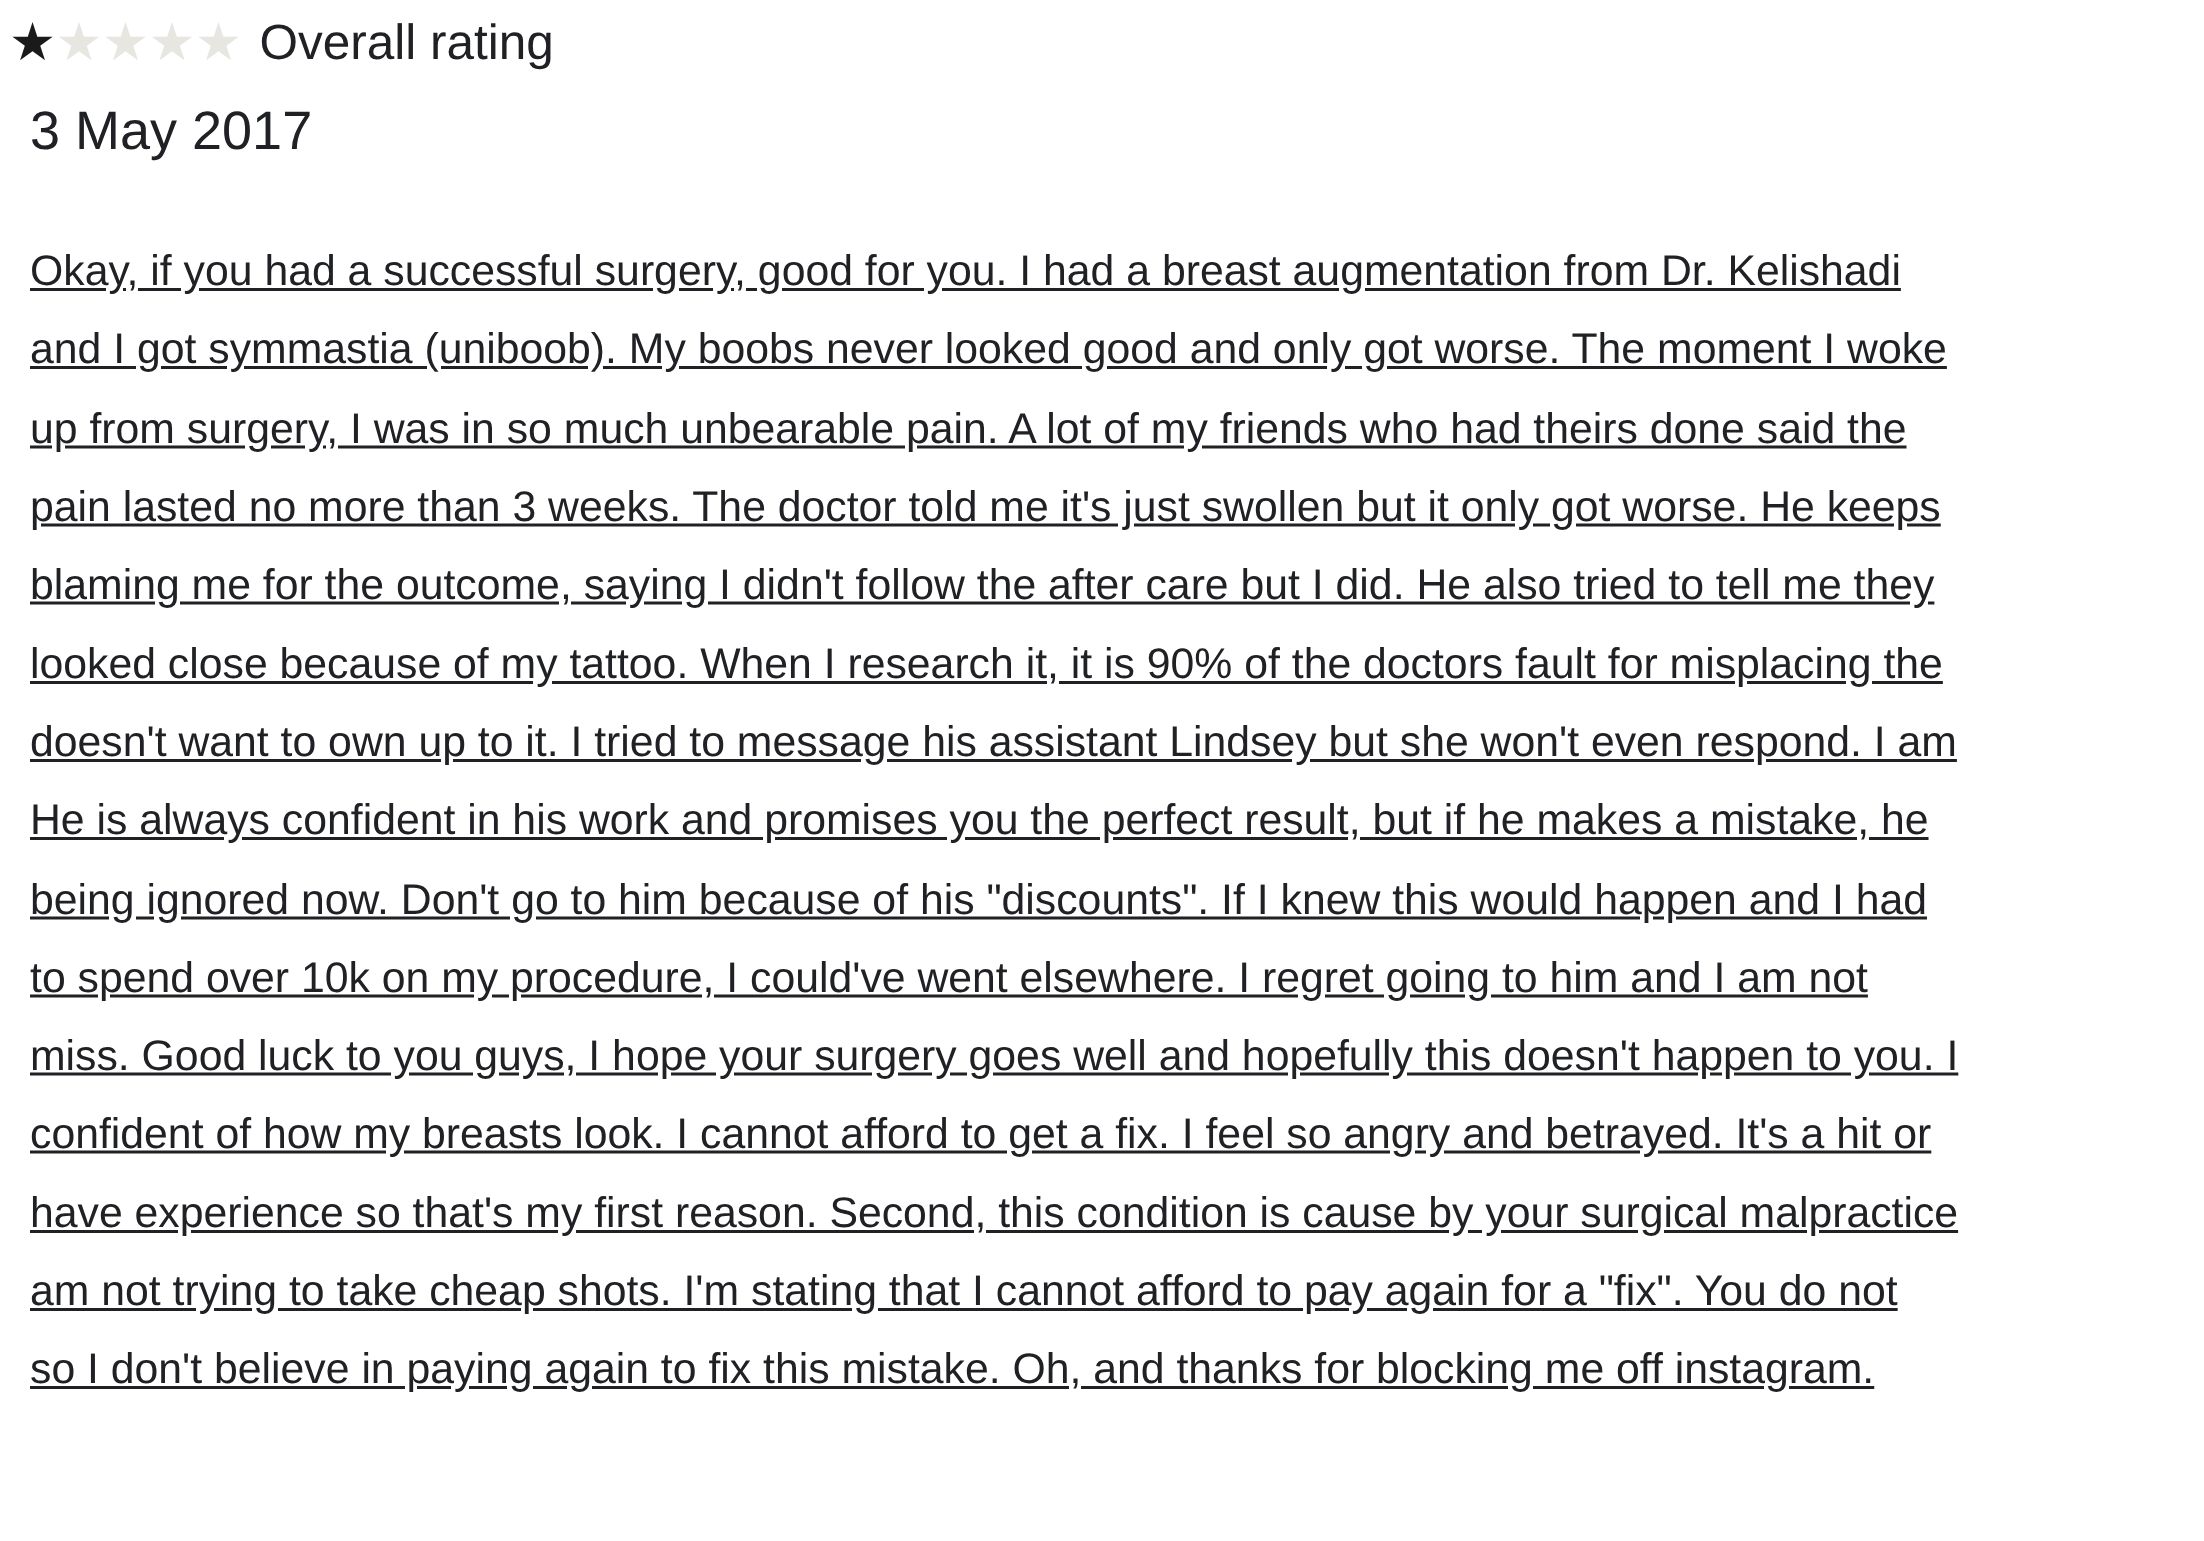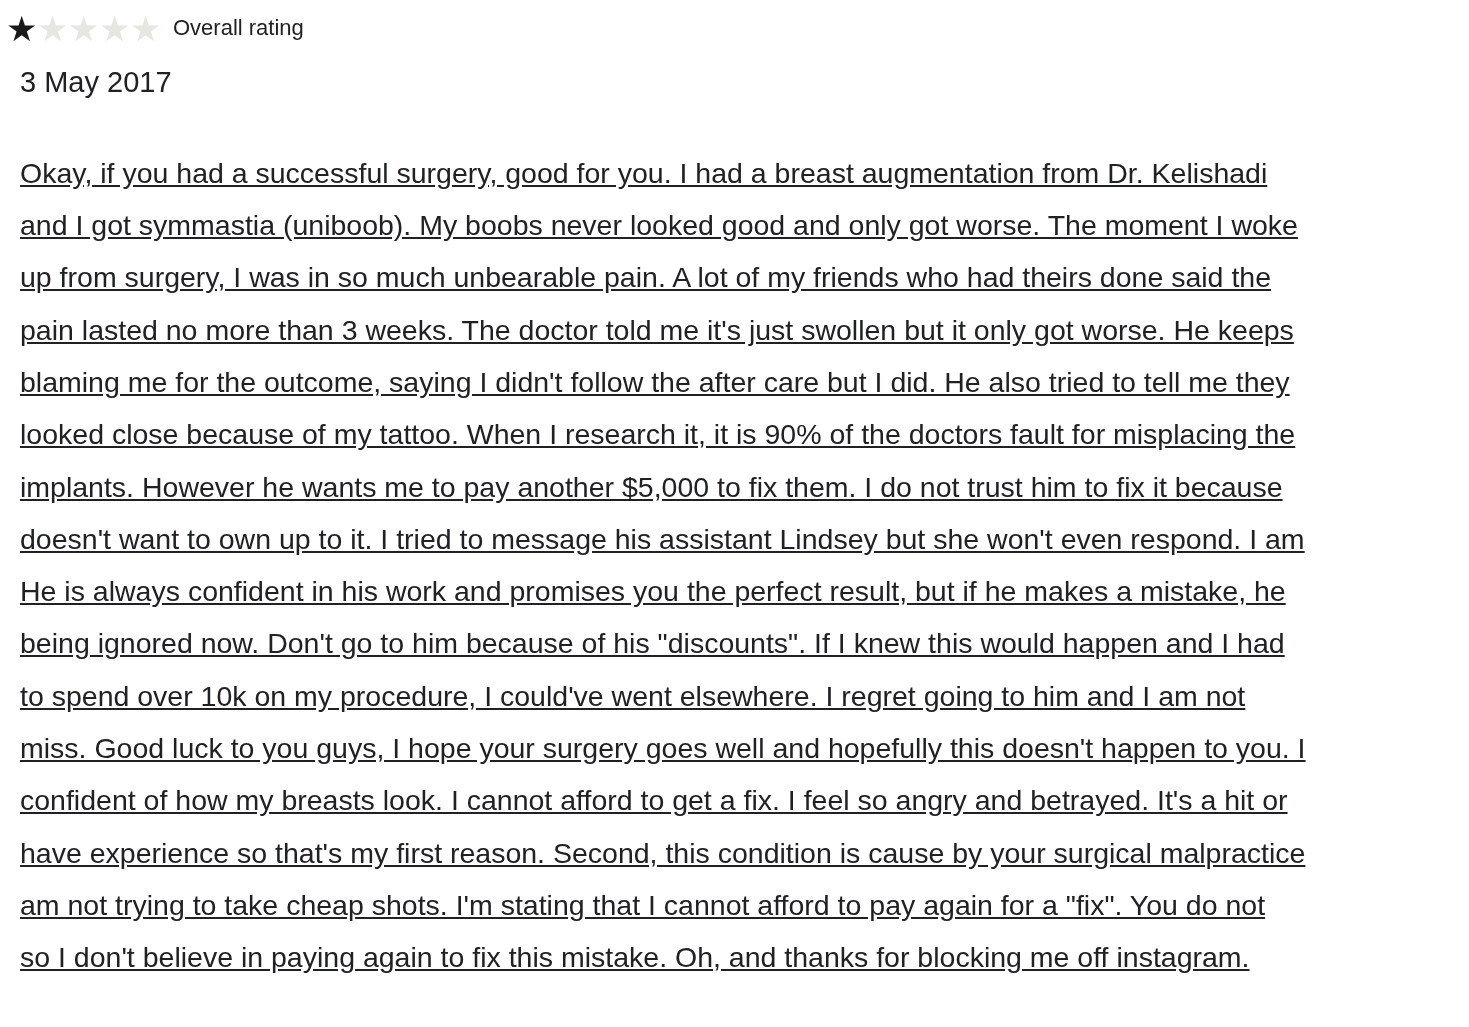--- a/index.html
+++ b/index.html
@@ -35,26 +35,26 @@
   }
   .star{
     display:inline-block;
     width:31px;
     text-align:center;
   }
   .star::before{content:"★";}
   .star.filled{color:var(--star-filled);}
   .star.empty{color:var(--star-empty);}
   .rating-label{
-    font-size:22px;
+    font-size:33px;
     margin-left:12px;
     color:var(--text-color);
   }
   .review-date{
-    font-size:29px;
+    font-size:36px;
     margin-top:15px;
     line-height:1.2;
   }
   .review-body{
     margin-top:47px;
     font-size:28.5px;
     line-height:52.3px;
   }
   .review-line{
     white-space:nowrap;
@@ -76,21 +76,20 @@
     <span class="rating-label">Overall rating</span>
   </div>
   <div class="review-date">3 May 2017</div>
   <div class="review-body">
       <div class="review-line">Okay, if you had a successful surgery, good for you. I had a breast augmentation from Dr. Kelishadi</div>
       <div class="review-line">and I got symmastia (uniboob). My boobs never looked good and only got worse. The moment I woke</div>
       <div class="review-line">up from surgery, I was in so much unbearable pain. A lot of my friends who had theirs done said the</div>
       <div class="review-line">pain lasted no more than 3 weeks. The doctor told me it's just swollen but it only got worse. He keeps</div>
       <div class="review-line">blaming me for the outcome, saying I didn't follow the after care but I did. He also tried to tell me they</div>
       <div class="review-line">looked close because of my tattoo. When I research it, it is 90% of the doctors fault for misplacing the</div>
-      <div class="review-line">implants. However he wants me to pay another $5,000 to fix them. I do not trust him to fix it because</div>
       <div class="review-line">doesn't want to own up to it. I tried to message his assistant Lindsey but she won't even respond. I am</div>
       <div class="review-line">He is always confident in his work and promises you the perfect result, but if he makes a mistake, he</div>
       <div class="review-line">being ignored now. Don't go to him because of his "discounts". If I knew this would happen and I had</div>
       <div class="review-line">to spend over 10k on my procedure, I could've went elsewhere. I regret going to him and I am not</div>
       <div class="review-line">miss. Good luck to you guys, I hope your surgery goes well and hopefully this doesn't happen to you. I</div>
       <div class="review-line">confident of how my breasts look. I cannot afford to get a fix. I feel so angry and betrayed. It's a hit or</div>
       <div class="review-line">have experience so that's my first reason. Second, this condition is cause by your surgical malpractice</div>
       <div class="review-line">am not trying to take cheap shots. I'm stating that I cannot afford to pay again for a "fix". You do not</div>
       <div class="review-line">so I don't believe in paying again to fix this mistake. Oh, and thanks for blocking me off instagram.</div>
     </div>

